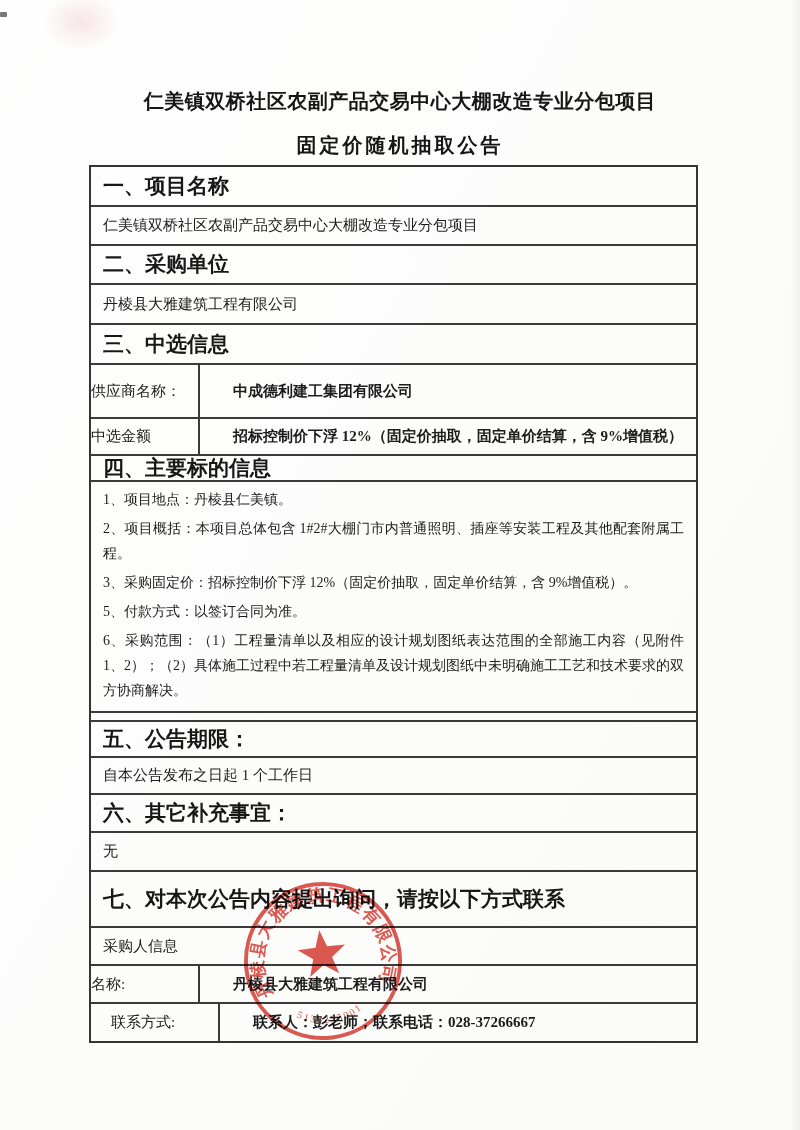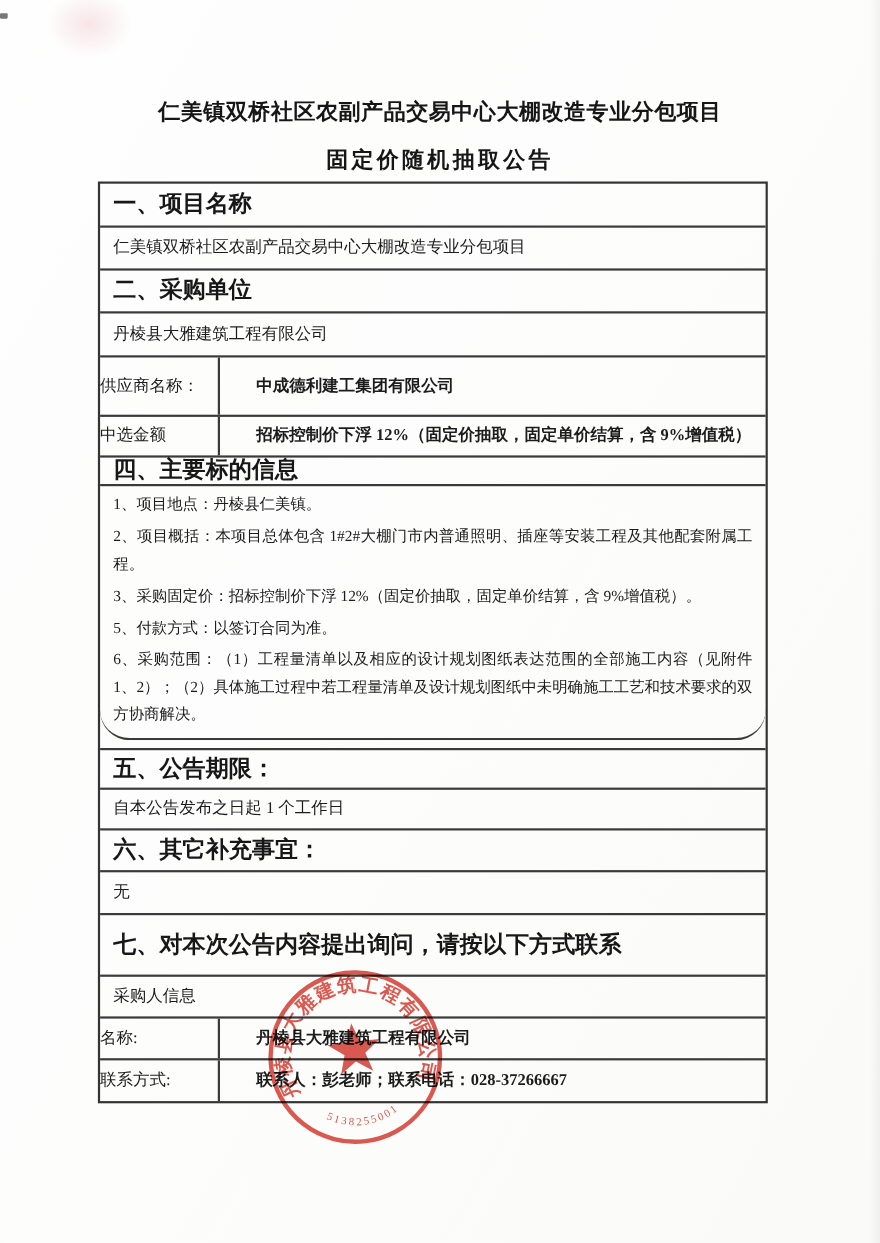--- a/index.html
+++ b/index.html
@@ -39,34 +39,34 @@
   
   .ann-table {
     position:absolute; left:89px; top:165px; width:609px;
     border:2px solid #343434;
   }
   .row {
     display:flex; align-items:center;
     border-bottom:2px solid #3a3a3a;
     font-size:15px; line-height:1.25;
   }
-  .row:last-child { border-bottom:none; }
+  .row:last-child { border-bottom:none;margin-left:20px; }
   .row.header {
     font-family:"Liberation Sans","DejaVu Sans",sans-serif;
     font-weight:bold; padding-left:12px; font-size:21px; color:#171717;
   }
   .row.content { padding-left:12px; }
   .cell-label {
     width:109px; align-self:stretch;
     display:flex; align-items:center; padding-left:0;
     border-right:2px solid #3a3a3a;
   }
   .cell-value { flex:1; padding-left:33px;font-weight:bold; }
   .row.s4-content {
-    display:block; padding:5px 12px 0 12px; overflow:hidden;border-radius:27px;
+    display:block; padding:5px 12px 0 12px; overflow:hidden;
   }
   .s4-item { font-size:14px; line-height:25px; margin-bottom:4px; text-align:justify; }
   .row-thin { height:9px; }
   
   .seal {
     position:absolute; left:228px; top:866px; width:190px; height:190px;
     opacity:.82; mix-blend-mode:multiply;
     transform:rotate(-7deg);
   }
   .seal text { font-family:"Liberation Serif","DejaVu Serif",serif; }
@@ -85,20 +85,21 @@
   <div class="doc-title doc-subtitle">固定价随机抽取公告</div>
 
   <div class="ann-table">
 
     <div class="row header" style="height:40px">一、项目名称</div>
     <div class="row content" style="height:39px">仁美镇双桥社区农副产品交易中心大棚改造专业分包项目</div>
 
     <div class="row header" style="height:39px">二、采购单位</div>
     <div class="row content" style="height:40px">丹棱县大雅建筑工程有限公司</div>
 
+    <div class="row header" style="height:40px">三、中选信息</div>
 
     <div class="row" style="height:54px">
       <div class="cell-label">供应商名称：</div>
       <div class="cell-value">中成德利建工集团有限公司</div>
     </div>
 
     <div class="row" style="height:37px">
       <div class="cell-label">中选金额</div>
       <div class="cell-value">招标控制价下浮 12%（固定价抽取，固定单价结算，含 9%增值税）</div>
     </div>

